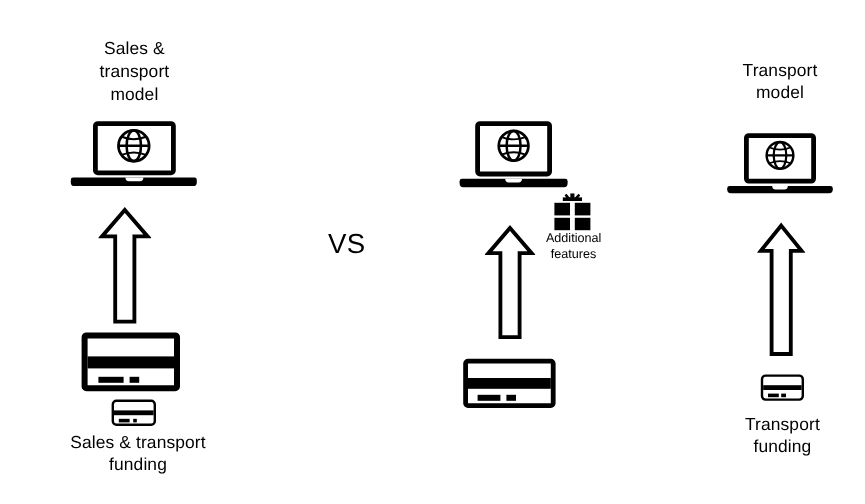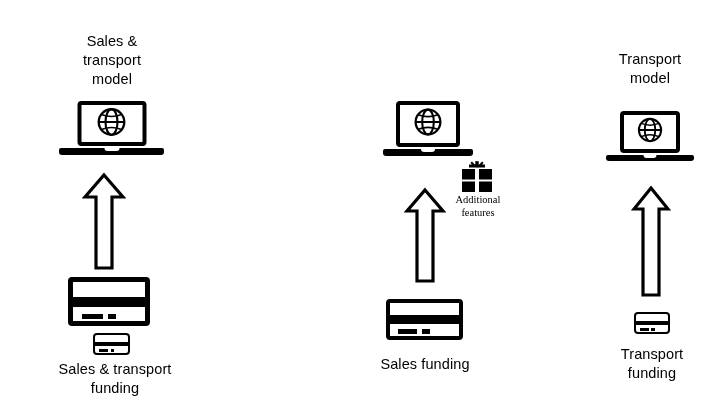--- a/index.html
+++ b/index.html
@@ -27,21 +27,20 @@
     text-align: center;
     white-space: pre-line;
     letter-spacing: 0.1px;
   }
   .label-sm {
     font-size: 10.5px;
     line-height: 13px;
     color: #000000;
     text-align: center;
     white-space: pre-line;
-    font-family: Liberation Serif, serif;
   }
   .vs-text {
     font-size: 23px;
     line-height: 26px;
     color: #000000;
     text-align: center;
     letter-spacing: 0.3px;
   }
 
   
@@ -146,20 +145,21 @@
 
   <div class="card" style="left:93px; top:333px; width:37px; height:22px; border-width:2.6px;">
     <div class="magstripe" style="top:7px; height:4.2px;"></div>
     <div class="num1" style="left:4px; top:14px; width:9px; height:2.6px;"></div>
     <div class="num2" style="left:15.5px; top:14px; width:3.6px; height:2.6px;"></div>
   </div>
 
   <div class="abs label" style="left:25px; top:360px; width:180px;">Sales &amp; transport
 funding</div>
 
+  <div class="abs vs-text" style="left:249px; top:190px; width:80px;">VS</div>
 
 
   <div class="laptop" style="left:383px; top:101px; width:90px; height:55px;">
     <div class="lid" style="width:64px; height:46px;">
       <div class="globe">
         <svg width="30" height="30" viewBox="0 0 32 32">
           <circle cx="16" cy="16" r="13.2" fill="none" stroke="#000" stroke-width="2.4"></circle>
           <ellipse cx="16" cy="16" rx="6.2" ry="13.2" fill="none" stroke="#000" stroke-width="2.2"></ellipse>
           <line x1="2.8" y1="16" x2="29.2" y2="16" stroke="#000" stroke-width="2.2"></line>
           <path d="M5.6 8.2 q10.4 4.2 20.8 0" fill="none" stroke="#000" stroke-width="1.7"></path>
@@ -195,21 +195,20 @@
 
   <div class="abs label-sm" style="left:443px; top:193px; width:70px;">Additional
 features</div>
 
   <div class="card" style="left:386px; top:299px; width:77px; height:41px; border-width:4.6px;">
     <div class="magstripe" style="top:12px; height:9px;"></div>
     <div class="num1" style="left:8px; top:26px; width:19px; height:4.6px;"></div>
     <div class="num2" style="left:32px; top:26px; width:7.5px; height:4.6px;"></div>
   </div>
 
-  <div class="abs label" style="left:355px; top:355px; width:140px;">Sales funding</div>
 
   <div class="abs label" style="left:590px; top:50px; width:120px;">Transport
 model</div>
 
   <div class="laptop" style="left:606px; top:111px; width:88px; height:50px;">
     <div class="lid" style="width:60px; height:42px;">
       <div class="globe">
         <svg width="27" height="27" viewBox="0 0 32 32">
           <circle cx="16" cy="16" r="13.2" fill="none" stroke="#000" stroke-width="2.4"></circle>
           <ellipse cx="16" cy="16" rx="6.2" ry="13.2" fill="none" stroke="#000" stroke-width="2.2"></ellipse>

